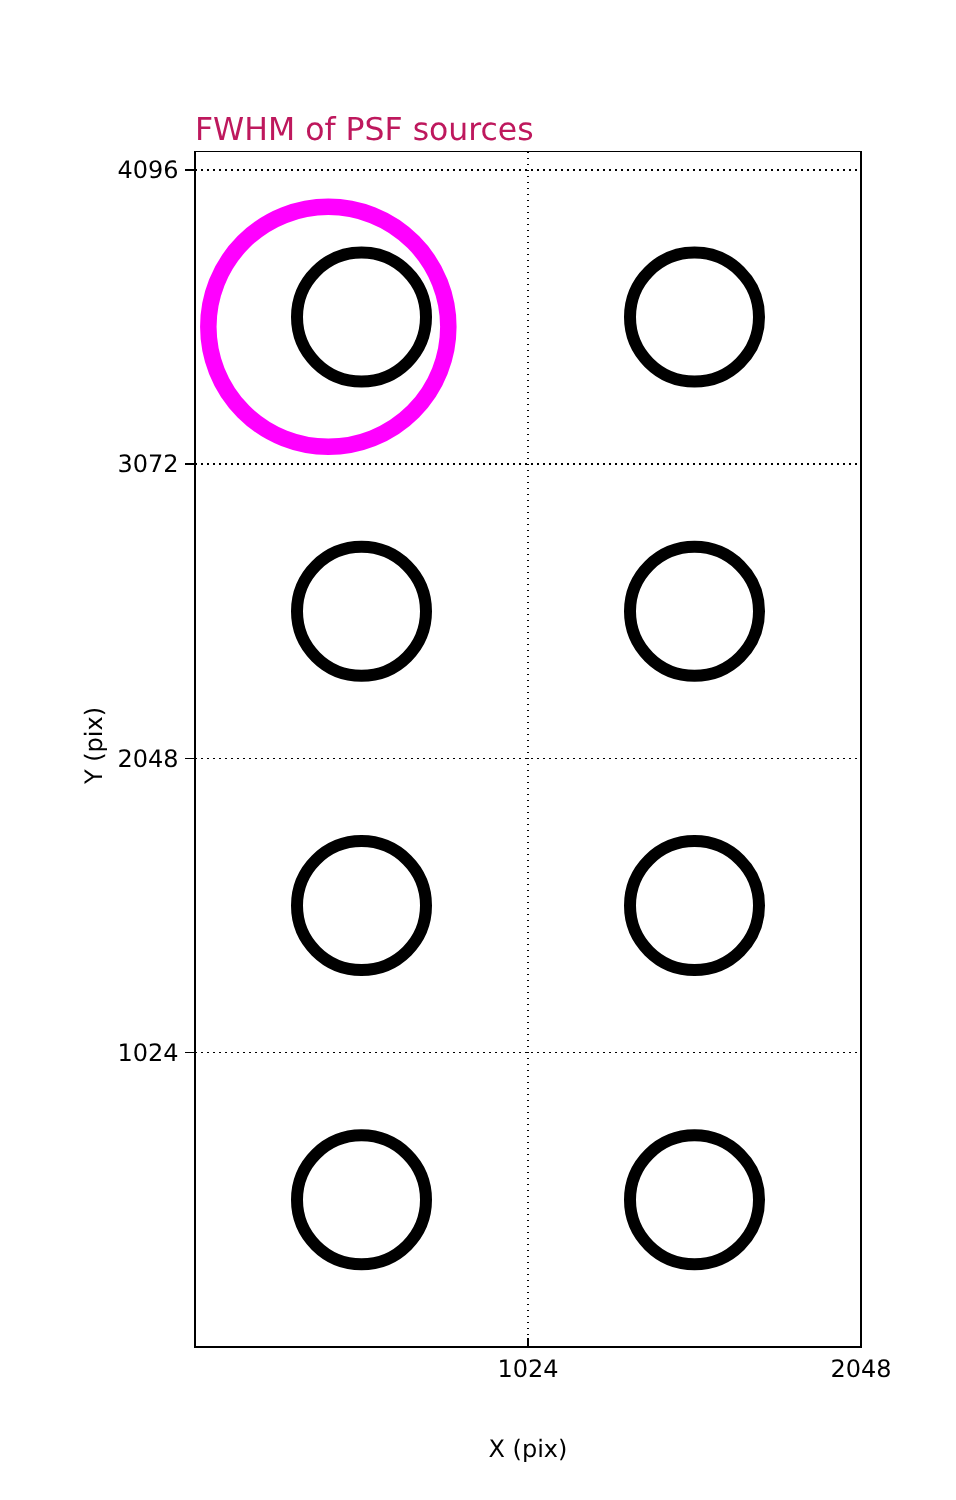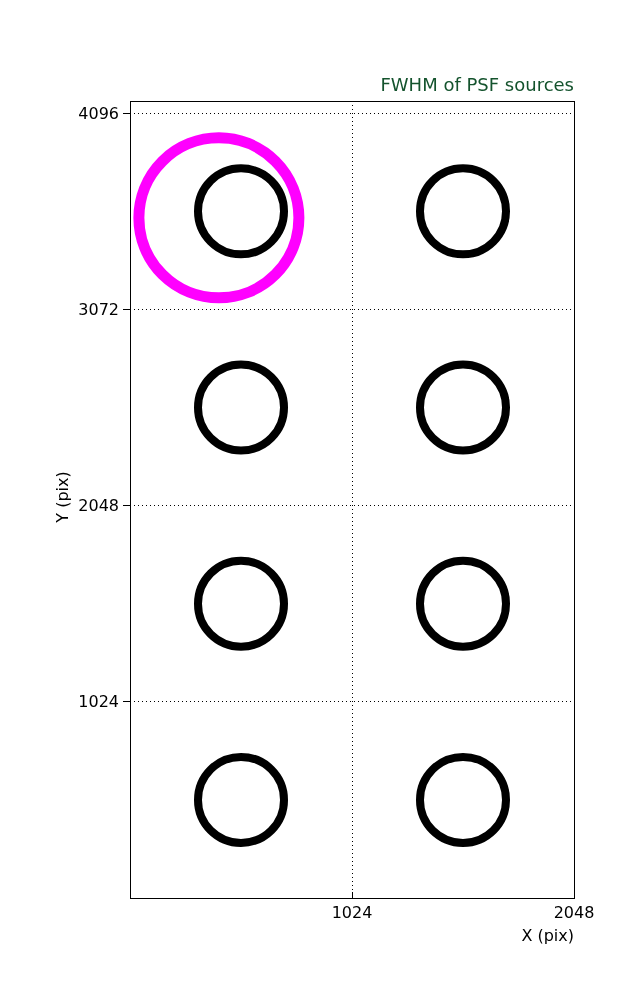--- a/index.html
+++ b/index.html
@@ -18,31 +18,31 @@
   .figure svg {
     position: absolute;
     left: 0;
     top: 0;
   }
   .chart-title {
     position: absolute;
     left: 130px;
     top: 74px;
     width: 444px;
-    text-align: right;
-    font-size: 18px;
-    color: #14532d;
+    text-align: left;
+    font-size: 21px;
+    color: #be185d;
     white-space: nowrap;
   }
   .xlabel {
     position: absolute;
     left: 130px;
-    top: 926px;
+    top: 956px;
     width: 444px;
-    text-align: right;
+    text-align: center;
     font-size: 16px;
     color: #000000;
     white-space: nowrap;
   }
   .ylabel {
     position: absolute;
     left: 13px;
     top: 487px;
     width: 100px;
     height: 20px;

